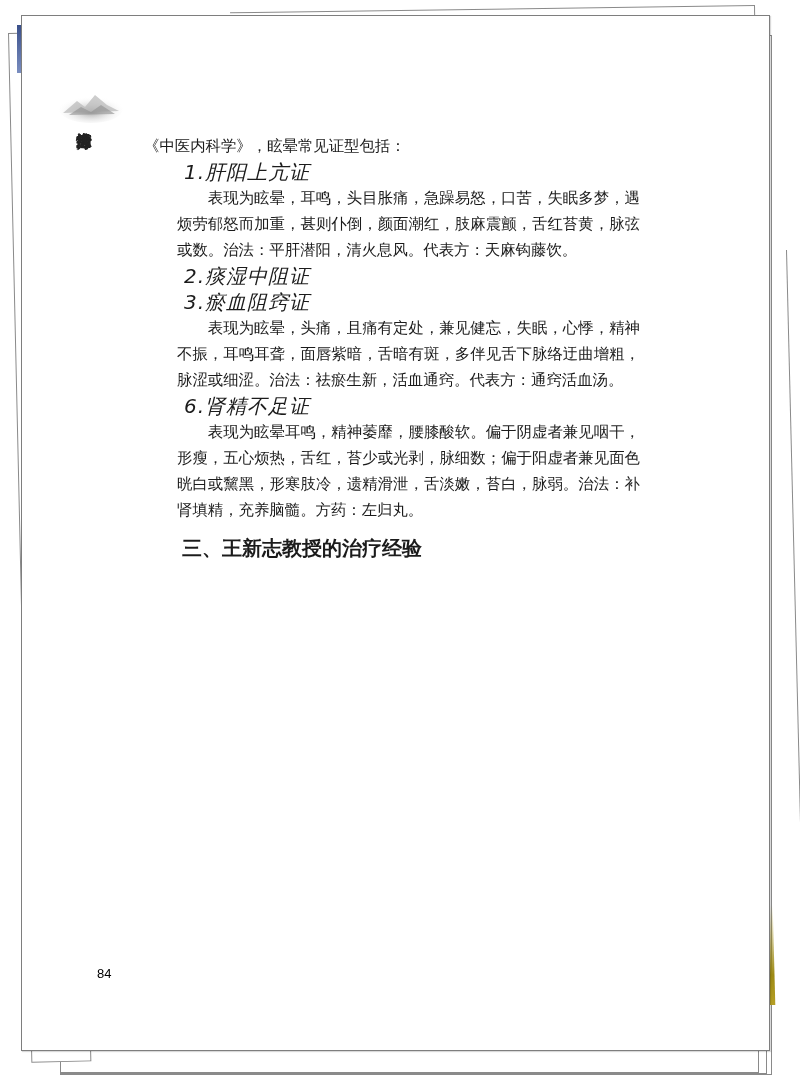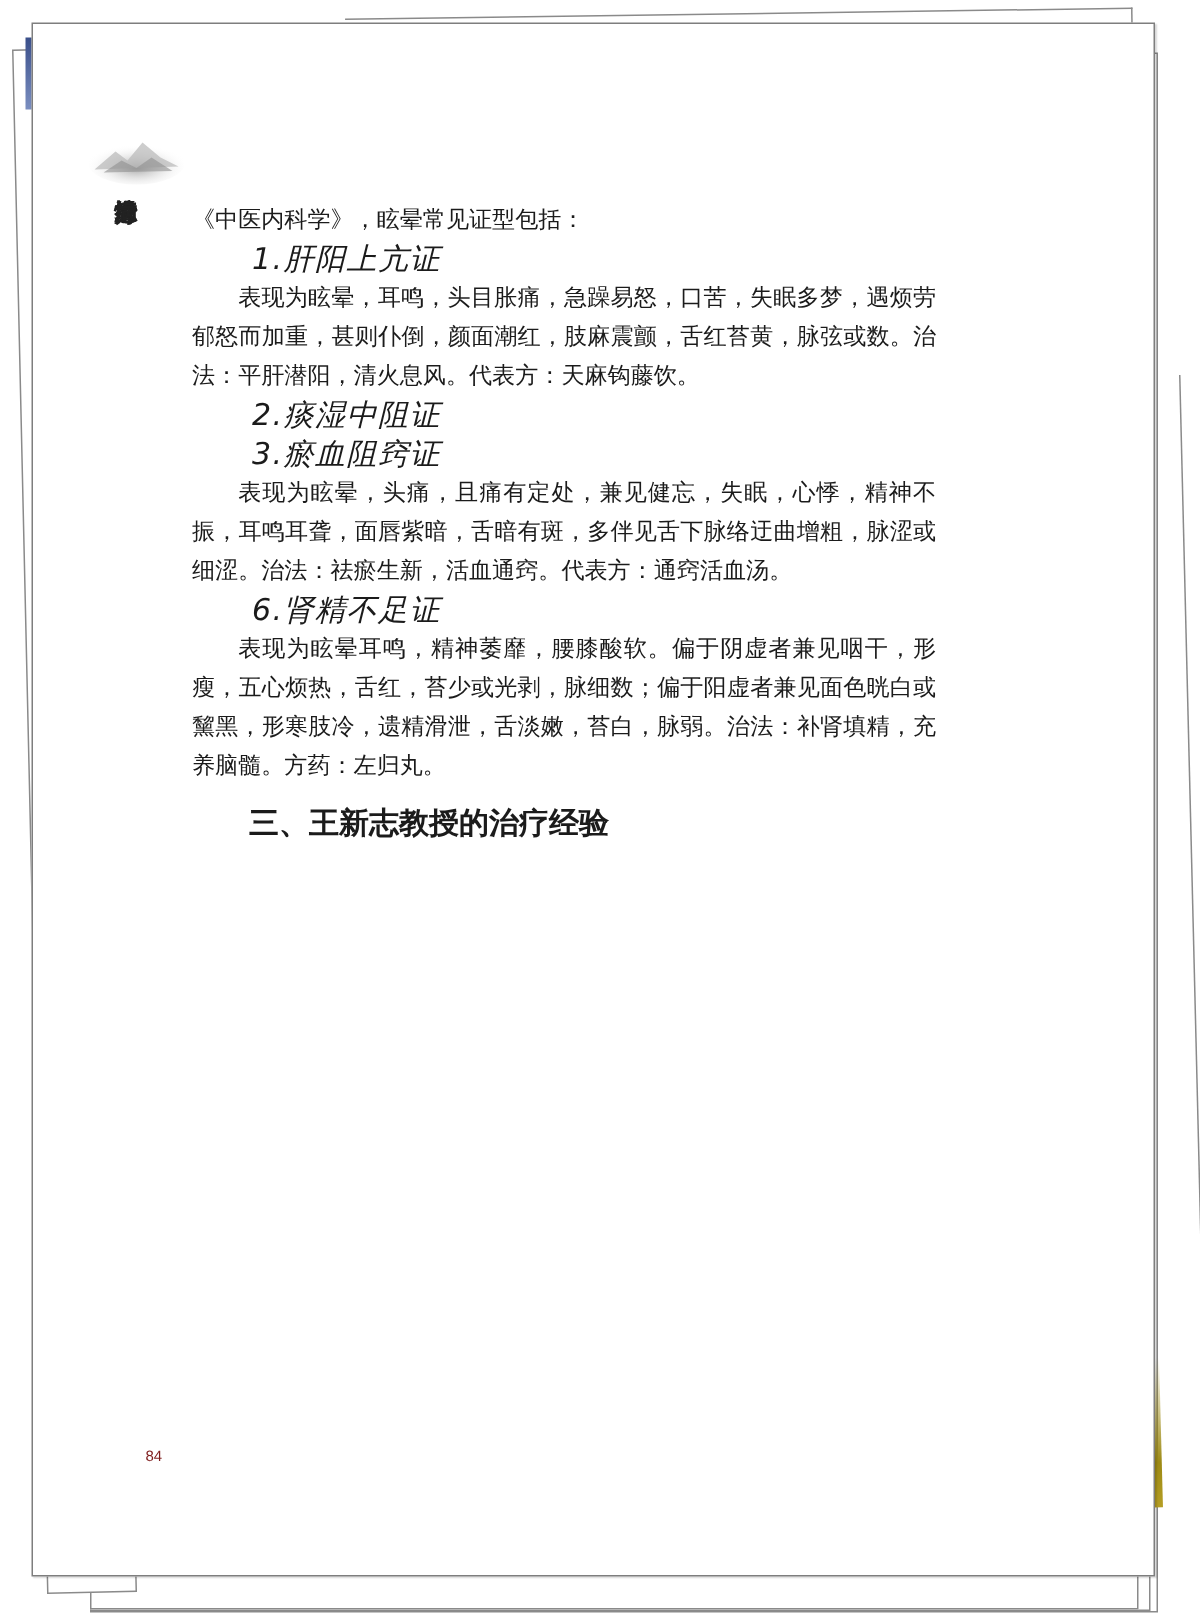--- a/index.html
+++ b/index.html
@@ -77,33 +77,34 @@
       font-size: 15px;
       line-height: 16.5px;
       writing-mode: vertical-rl;
       text-orientation: upright;
       letter-spacing: 0px;
       color: #222;
       font-weight: bold;
     }
     .content {
       position: absolute;
-      left: 128px; top: 133px;
+      left: 144px; top: 133px;
       width: 496px;
       font-size: 15.4px;
       line-height: 26px;
       color: #1b1b1b;
     }
     .content p {
       margin: 0;
       text-align: justify;
       text-align-last: left;
     }
     .content .para {
       text-indent: 2em;
+      margin-left: 33px;
     }
     .content .subhead {
       padding-left: 2em;
       font-family: "DejaVu Sans", "Liberation Sans", sans-serif;
       font-size: 20px;
       font-style: italic;
       letter-spacing: 1px;
       height: 26px;
     }
     .content .section-head {
@@ -112,22 +113,22 @@
       font-weight: bold;
       font-size: 20px;
       margin-top: 12px;
       margin-bottom: 13px;
       line-height: 26px;
     }
     .page-number {
       position: absolute;
       left: 97px; top: 966px;
       font-family: "Liberation Sans", sans-serif;
-      font-size: 10px;
-      color: #7f1d1d;
+      font-size: 13px;
+      color: #000000;
     }
   </style>
 </head>
 <body>
 
 <div class="back-page back-right-3"></div>
 <div class="back-page back-right-2"></div>
 <div class="back-page back-right-1"></div>
 <div class="back-top-flap"></div>
 <div class="back-right-tilt"></div>

